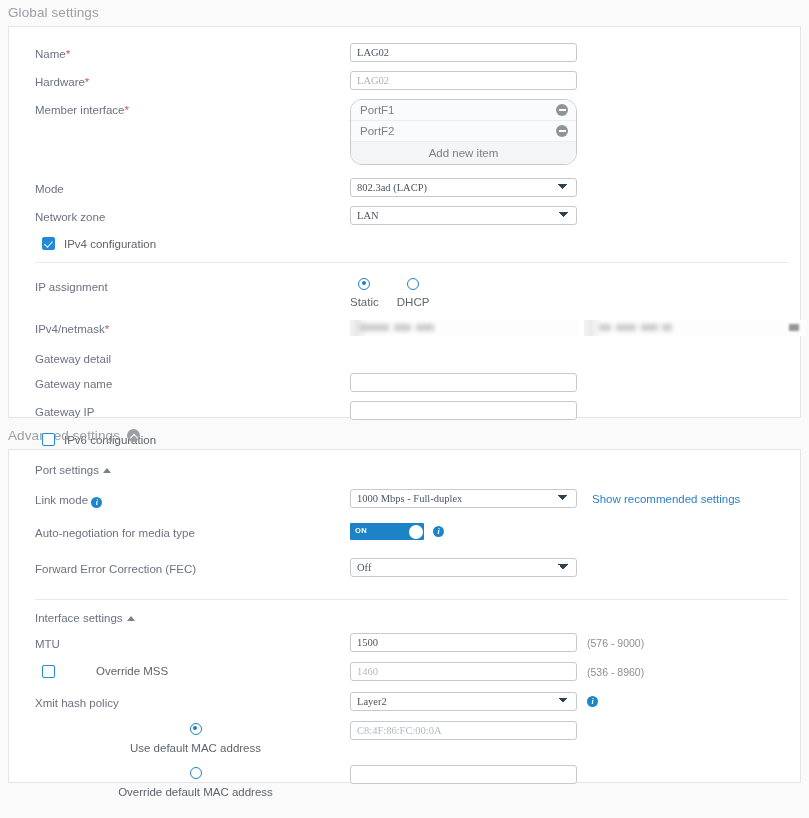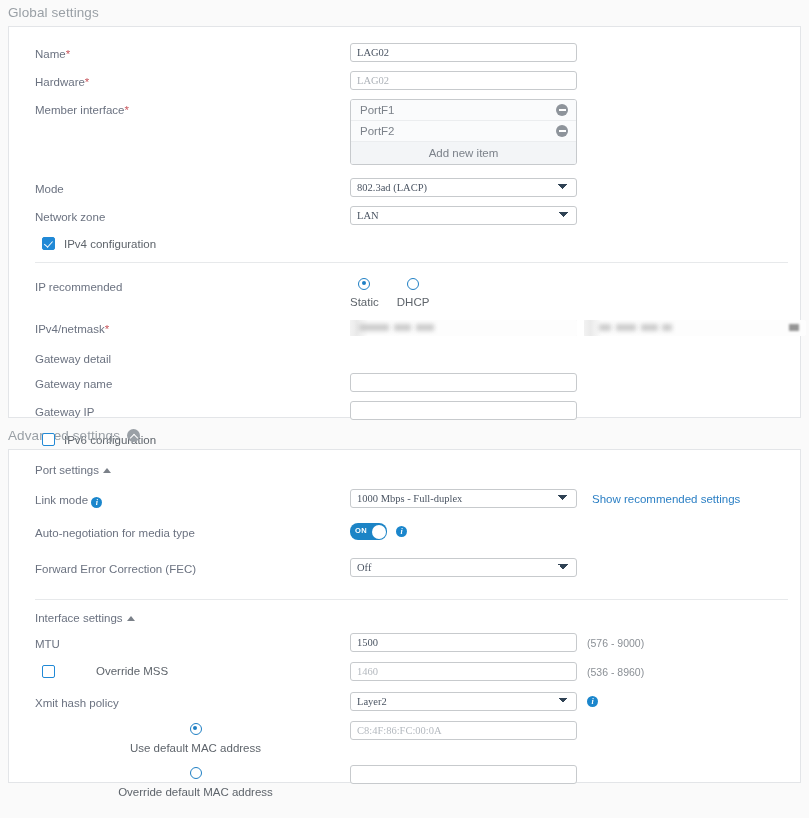--- a/index.html
+++ b/index.html
@@ -108,21 +108,21 @@
     font-size: 10.5px;
     color: #8b9096;
     margin-left: 10px;
     padding-top: 4px;
   }
 
   
   .milist {
     width: 227px;
     border: 1px solid #c7cacd;
-    border-radius: 3px;
+    border-radius: 12px;
     background: #fff;
     box-sizing: border-box;
     overflow: hidden;
   }
   .mi-item {
     height: 20px;
     display: flex;
     align-items: center;
     justify-content: space-between;
     padding: 0 8px 0 9px;
@@ -251,25 +251,26 @@
     color: #2b7fc4;
     text-decoration: none;
     margin-left: 15px;
     padding-top: 4px;
     cursor: pointer;
   }
 
   
   .toggle {
     width: 37px; height: 17px;
-    border-radius: 8px;
+    border-radius: 1px;
     background: #1c84c6;
     position: relative;
     cursor: pointer;
     flex: 0 0 auto;
+    padding-left: 37px;
   }
   .toggle .knob {
     position: absolute;
     right: 1.5px; top: 1.5px;
     width: 14px; height: 14px;
     border-radius: 50%;
     background: #fff;
   }
   .toggle .on-txt {
     position: absolute;
@@ -372,21 +373,21 @@
     <div class="row" style="margin-top:12px;padding-left:33px;">
       <div class="cbrow">
         <span class="cbox on"></span>
         <span class="cb-label">IPv4 configuration</span>
       </div>
     </div>
 
     <div class="divider" style="margin-top:12px;"></div>
 
     <div class="row" style="margin-top:13px;">
-      <div class="lbl">IP recommended</div>
+      <div class="lbl">IP assignment</div>
       <div class="ctl">
         <div class="radio-group" style="padding-top:2px;">
           <span class="radio-wrap">
             <span class="radio on"></span>
             <span class="radio-lbl">Static</span>
           </span>
           <span class="radio-wrap">
             <span class="radio"></span>
             <span class="radio-lbl">DHCP</span>
           </span>

